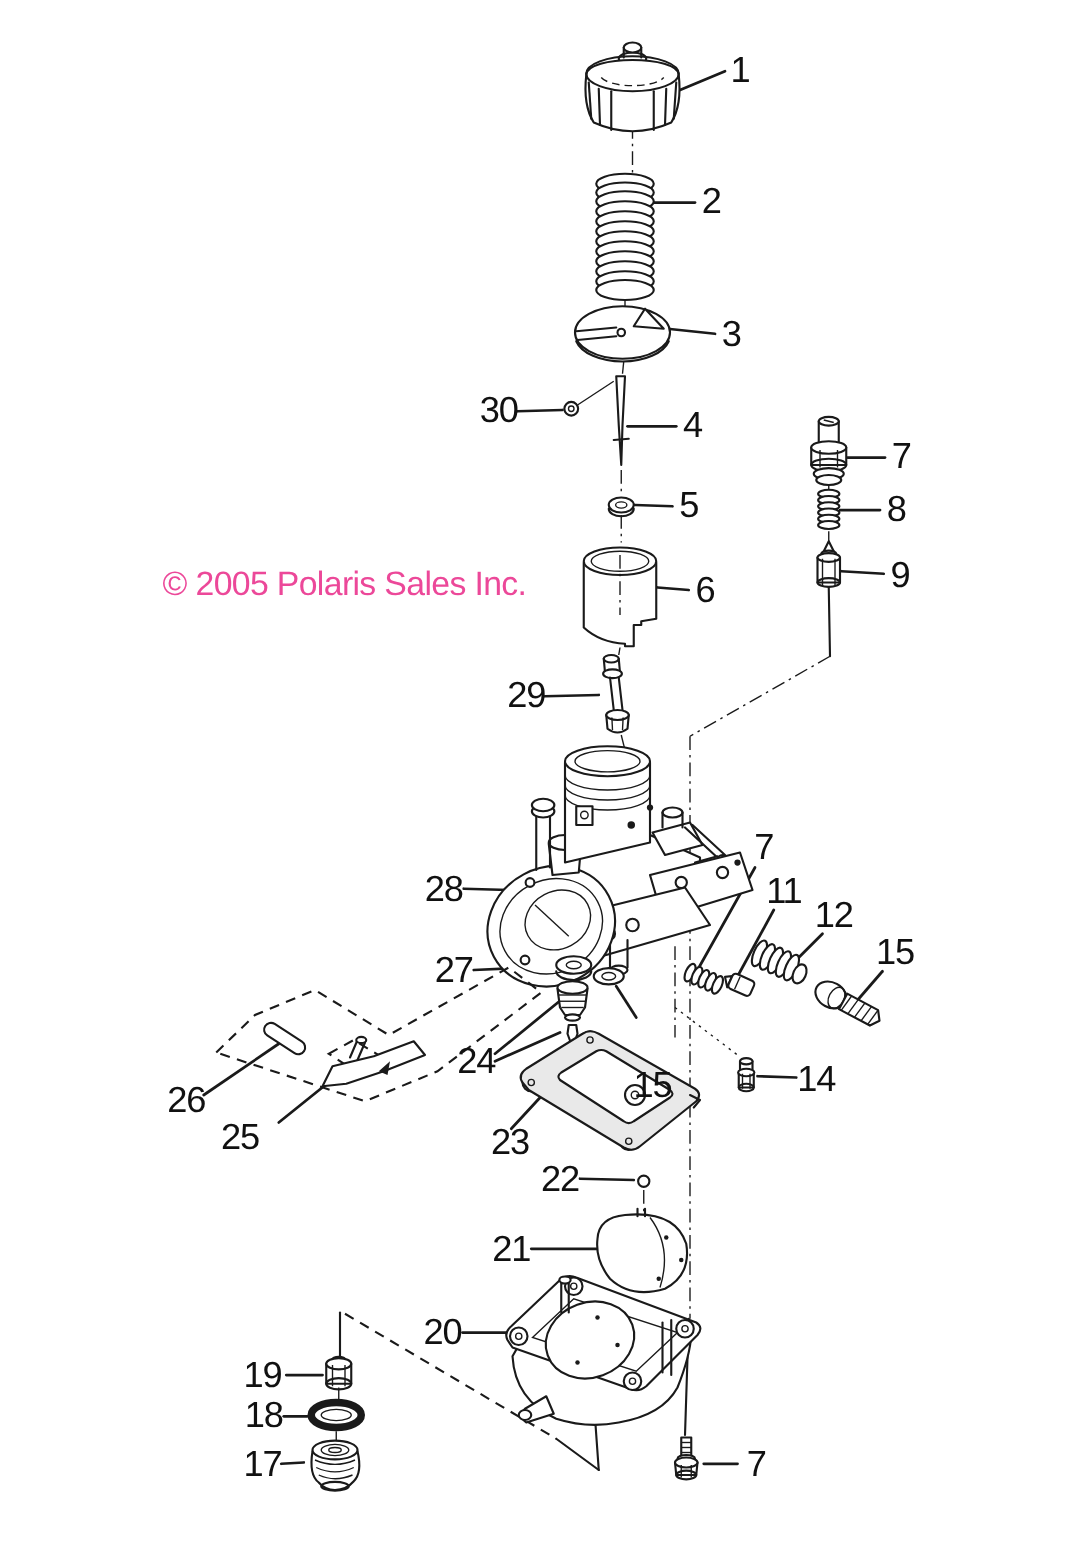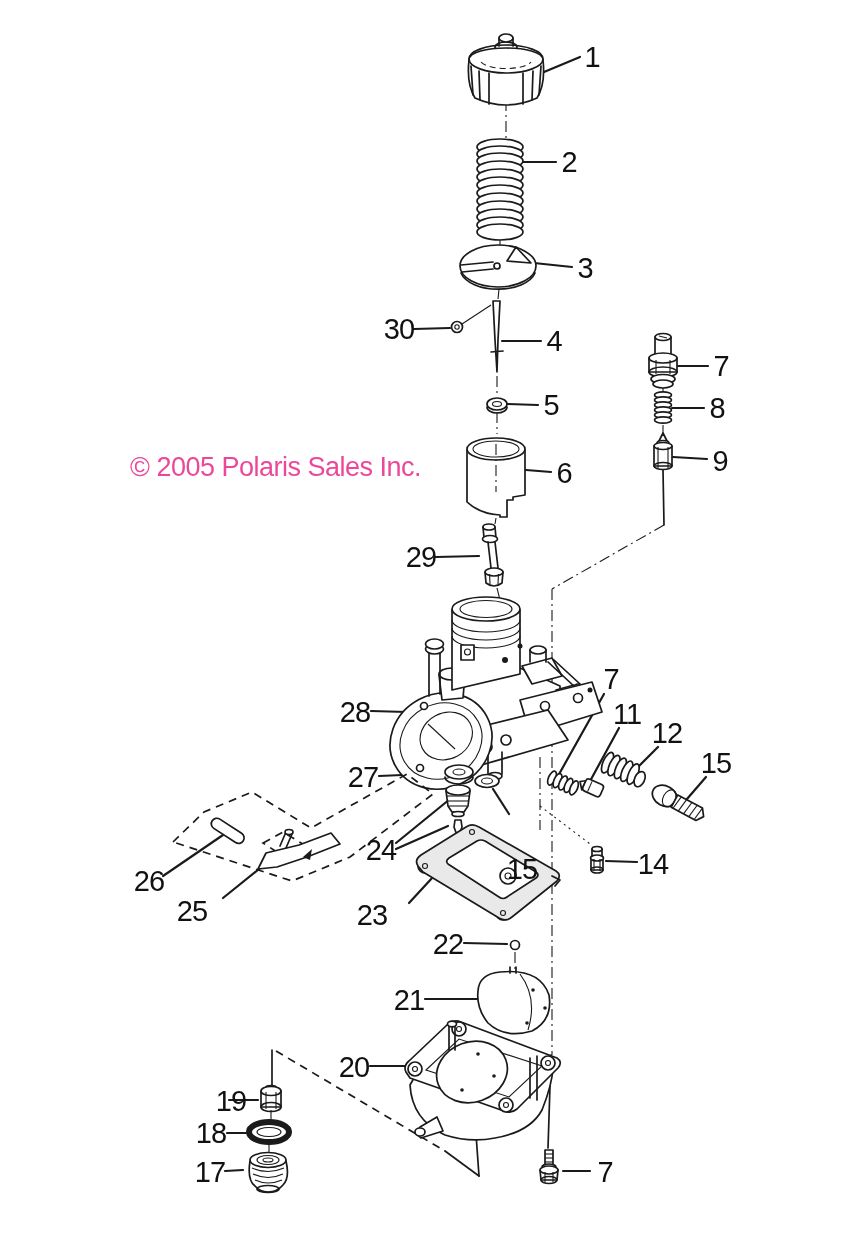--- a/index.html
+++ b/index.html
@@ -434,25 +434,25 @@
 <div class="callout" style="left:720px;top:461px">9</div>
 <div class="callout" style="left:611px;top:679px">7</div>
 <div class="callout" style="left:627px;top:714px">11</div>
 <div class="callout" style="left:667px;top:733px">12</div>
 <div class="callout" style="left:716px;top:763px">15</div>
 <div class="callout" style="left:653px;top:864px">14</div>
 <div class="callout" style="left:522px;top:869px">15</div>
 <div class="callout" style="left:605px;top:1172px">7</div>
 <div class="callout" style="left:210px;top:1172px">17</div>
 <div class="callout" style="left:211px;top:1133px">18</div>
-<div class="callout" style="left:231px;top:1101px">19</div>
+<div class="callout" style="left:210px;top:1101px">19</div>
 <div class="callout" style="left:354px;top:1067px">20</div>
 <div class="callout" style="left:409px;top:1000px">21</div>
 <div class="callout" style="left:448px;top:944px">22</div>
-<div class="callout" style="left:372px;top:915px">23</div>
+<div class="callout" style="left:408px;top:915px">23</div>
 <div class="callout" style="left:381px;top:850px">24</div>
 <div class="callout" style="left:192px;top:911px">25</div>
 <div class="callout" style="left:149px;top:881px">26</div>
 <div class="callout" style="left:363px;top:777px">27</div>
 <div class="callout" style="left:355px;top:712px">28</div>
 <div class="callout" style="left:421px;top:557px">29</div>
 <div class="callout" style="left:399px;top:329px">30</div>
 
 <div class="copyright">© 2005 Polaris Sales Inc.</div>
 

